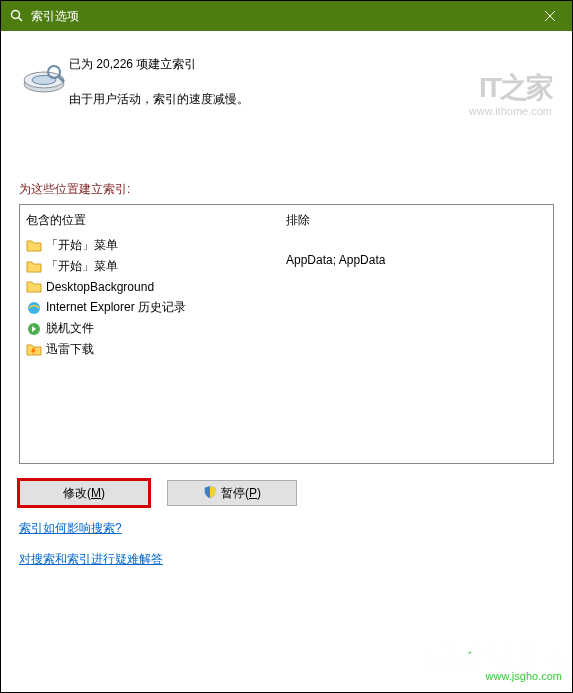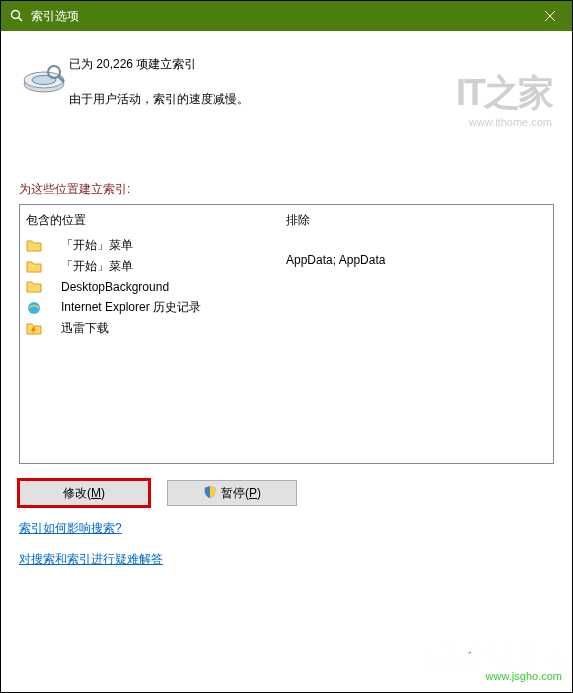--- a/index.html
+++ b/index.html
@@ -44,21 +44,21 @@
     }
     .watermark-it {
       position: absolute;
       right: 20px;
       top: 38px;
       text-align: right;
       color: #d0d0d0;
       pointer-events: none;
     }
     .watermark-it .logo {
-      font-size: 36px;
+      font-size: 28px;
       font-weight: bold;
       letter-spacing: -2px;
     }
     .watermark-it .url {
       font-size: 11px;
       margin-top: -2px;
     }
     .info-row {
       display: flex;
       margin-bottom: 55px;
@@ -92,21 +92,21 @@
       flex: 1;
       padding: 4px;
     }
     .col-header {
       padding: 3px 2px 6px 2px;
       color: #000;
     }
     .list-item {
       display: flex;
       align-items: center;
-      gap: 19px;
+      gap: 4px;
       padding: 2px 2px;
       color: #000;
     }
     .list-icon {
       width: 16px; height: 16px;
       display: inline-flex;
       align-items: center;
       justify-content: center;
       flex-shrink: 0;
     }
@@ -239,20 +239,29 @@
             <svg viewBox="0 0 16 16" width="16" height="16">
               <circle cx="8" cy="8" r="6" fill="#3bb2ea"></circle>
               <path d="M3 8 Q8 3 13 8" fill="none" stroke="#ffcc33" stroke-width="1.5"></path>
             </svg>
           </span>
         <span>Internet Explorer 历史记录</span>
       </div>
       <div class="list-item">
         <span class="list-icon">
             <svg viewBox="0 0 16 16" width="16" height="16">
+              <circle cx="8" cy="8" r="6" fill="#4caf50"></circle>
+              <path d="M6 5l4 3-4 3z" fill="#fff"></path>
+            </svg>
+          </span>
+        <span>脱机文件</span>
+      </div>
+      <div class="list-item">
+        <span class="list-icon">
+            <svg viewBox="0 0 16 16" width="16" height="16">
               <path d="M1 3h5l1.5 2H15v8H1z" fill="#ffd766" stroke="#d4a020"></path>
               <path d="M7 6l-2 4h2l-1 3 4-5H8l1-2z" fill="#ff7b00"></path>
             </svg>
           </span>
         <span>迅雷下载</span>
       </div>
     </div>
     <div class="col-excluded">
       <div class="col-header">排除</div>
       <div class="exclude-text"></div>

